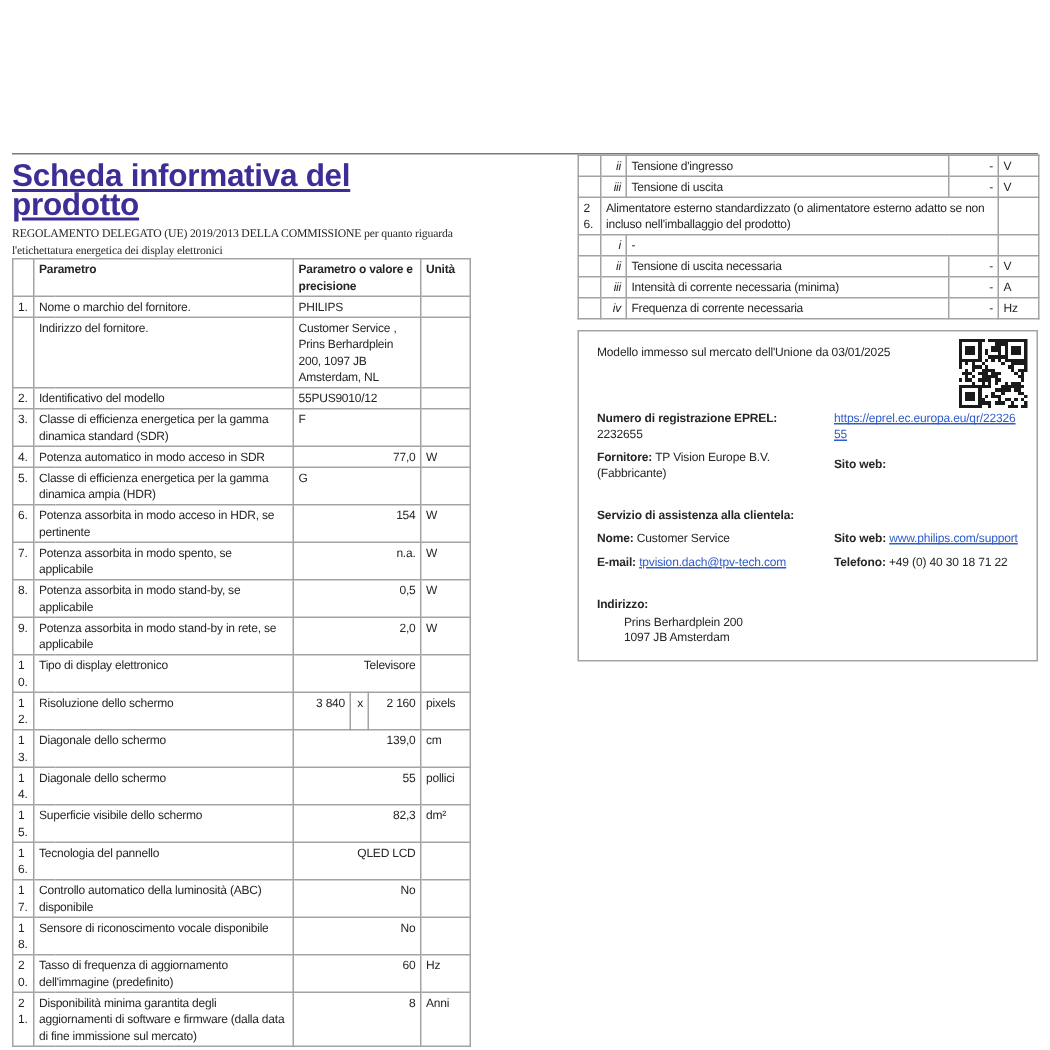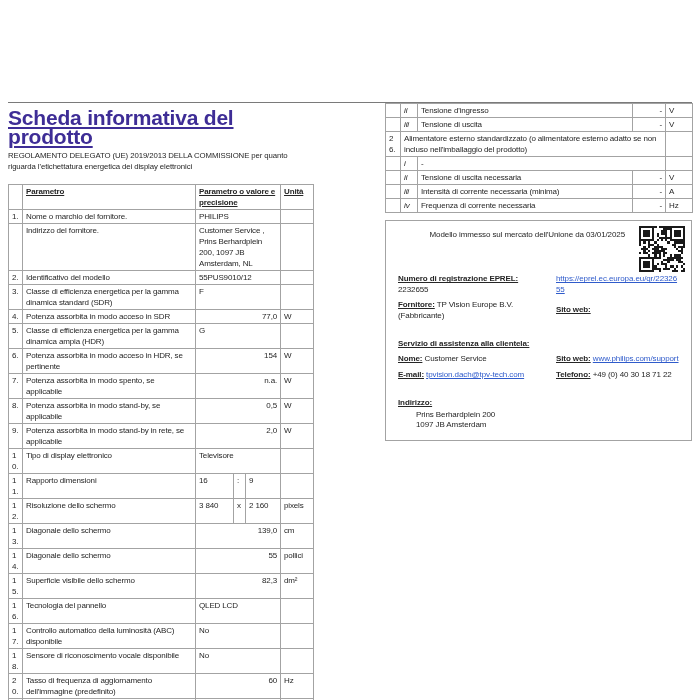--- a/index.html
+++ b/index.html
@@ -9,29 +9,29 @@
     --text:#262626;
     --rule:#7A7A7A;
   }
   html,body{margin:0;padding:0;background:#fff;width:700px;height:700px;overflow:hidden;}
   body{font-family:"Liberation Sans", sans-serif;color:var(--text);}
   .page{position:relative;width:700px;height:700px;background:#fff;}
   .top-rule{position:absolute;left:8px;top:102px;width:684px;height:1px;background:var(--rule);}
   .left-col{position:absolute;left:8px;top:106px;width:305px;}
   .right-col{position:absolute;left:385px;top:103px;width:307px;}
   h1.title{font-size:21px;line-height:19px;font-weight:bold;color:var(--accent);margin:2px 0 5px 0;letter-spacing:-0.2px;text-decoration:underline;}
-  .subtitle{font-size:7.8px;line-height:1.35;margin:0 0 12px 0;letter-spacing:-0.1px;}
+  .subtitle{font-size:7.8px;line-height:1.35;margin:0 0 0 0;letter-spacing:-0.1px;font-family:Liberation Serif, serif;}
   table{border-collapse:collapse;width:100%;table-layout:fixed;}
   td{border:1px solid var(--border);font-size:8px;line-height:11px;padding:1px 3px;vertical-align:top;letter-spacing:-0.15px;word-wrap:break-word;overflow:hidden;}
-  .b{font-weight:bold;text-decoration:underline;}
+  .b{font-weight:bold;}
   .it{font-style:italic;}
   .ta-r{text-align:right;}
-  .ta-c{text-align:left;}
+  .ta-c{text-align:right;}
   .info-box{position:relative;margin-top:7px;border:1px solid var(--border);padding:8px 10px 9px 10px;font-size:8px;line-height:1.3;letter-spacing:-0.1px;}
-  .model-line{margin:1px 56px 34px 2px;text-align:right;}
+  .model-line{margin:1px 56px 34px 2px;}
   .qr{position:absolute;top:5px;right:6px;width:46px;height:46px;}
   .ib-row{display:flex;margin:0 0 5px 2px;align-items:center;}
   .ib-left{flex:0 0 152px;padding-right:6px;}
   .ib-right{flex:1;}
   .heading{margin:18px 0 5px 2px;}
   .addr-line{margin-left:20px;line-height:9.5px;margin-bottom:1px;}
   a.link{color:var(--link);text-decoration:underline;word-break:break-all;cursor:pointer;}
 </style>
 </head>
 <body>
@@ -80,21 +80,21 @@
             <td></td>
           </tr>
           <tr>
             <td>3.</td>
             <td colspan="2">Classe di efficienza energetica per la gamma dinamica standard (SDR)</td>
             <td colspan="3">F</td>
             <td></td>
           </tr>
           <tr>
             <td>4.</td>
-            <td colspan="2">Potenza assorbita in modo acceso in SDR</td>
+            <td colspan="2">Potenza automatico in modo acceso in SDR</td>
             <td class="ta-r" colspan="3">77,0</td>
             <td>W</td>
           </tr>
           <tr>
             <td>5.</td>
             <td colspan="2">Classe di efficienza energetica per la gamma dinamica ampia (HDR)</td>
             <td colspan="3">G</td>
             <td></td>
           </tr>
           <tr>
@@ -118,28 +118,20 @@
           <tr>
             <td>9.</td>
             <td colspan="2">Potenza assorbita in modo stand-by in rete, se applicabile</td>
             <td class="ta-r" colspan="3">2,0</td>
             <td>W</td>
           </tr>
           <tr>
             <td>10.</td>
             <td colspan="2">Tipo di display elettronico</td>
             <td class="ta-c" colspan="3">Televisore</td>
-            <td></td>
-          </tr>
-          <tr>
-            <td>11.</td>
-            <td colspan="2">Rapporto dimensioni</td>
-            <td class="ta-c">16</td>
-            <td class="ta-c">:</td>
-            <td class="ta-c">9</td>
             <td></td>
           </tr>
           <tr>
             <td>12.</td>
             <td colspan="2">Risoluzione dello schermo</td>
             <td class="ta-c">3 840</td>
             <td class="ta-c">x</td>
             <td class="ta-c">2 160</td>
             <td>pixels</td>
           </tr>

